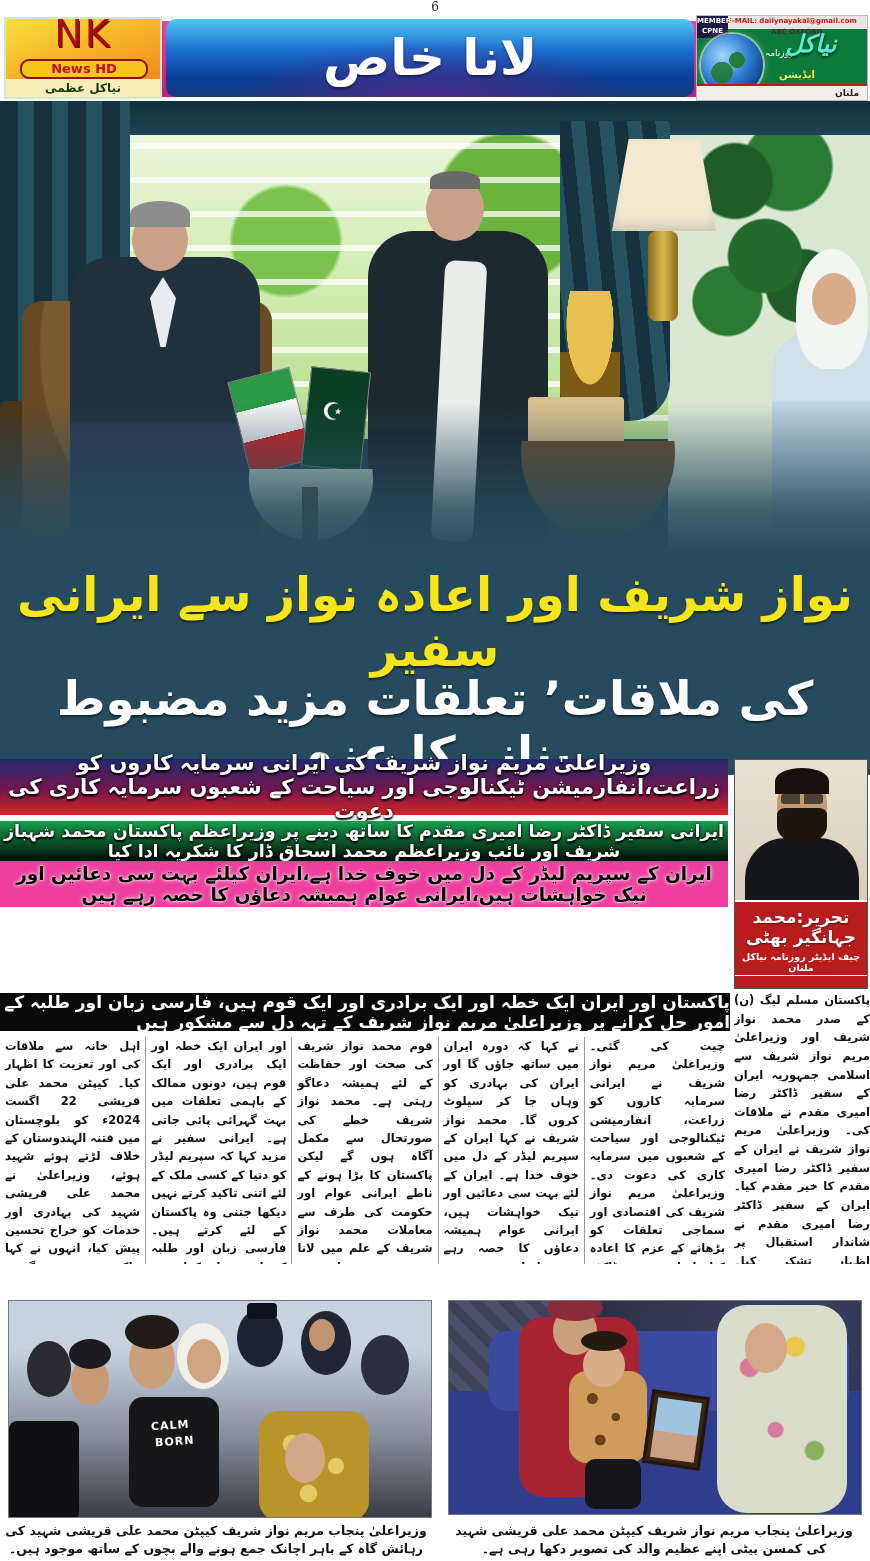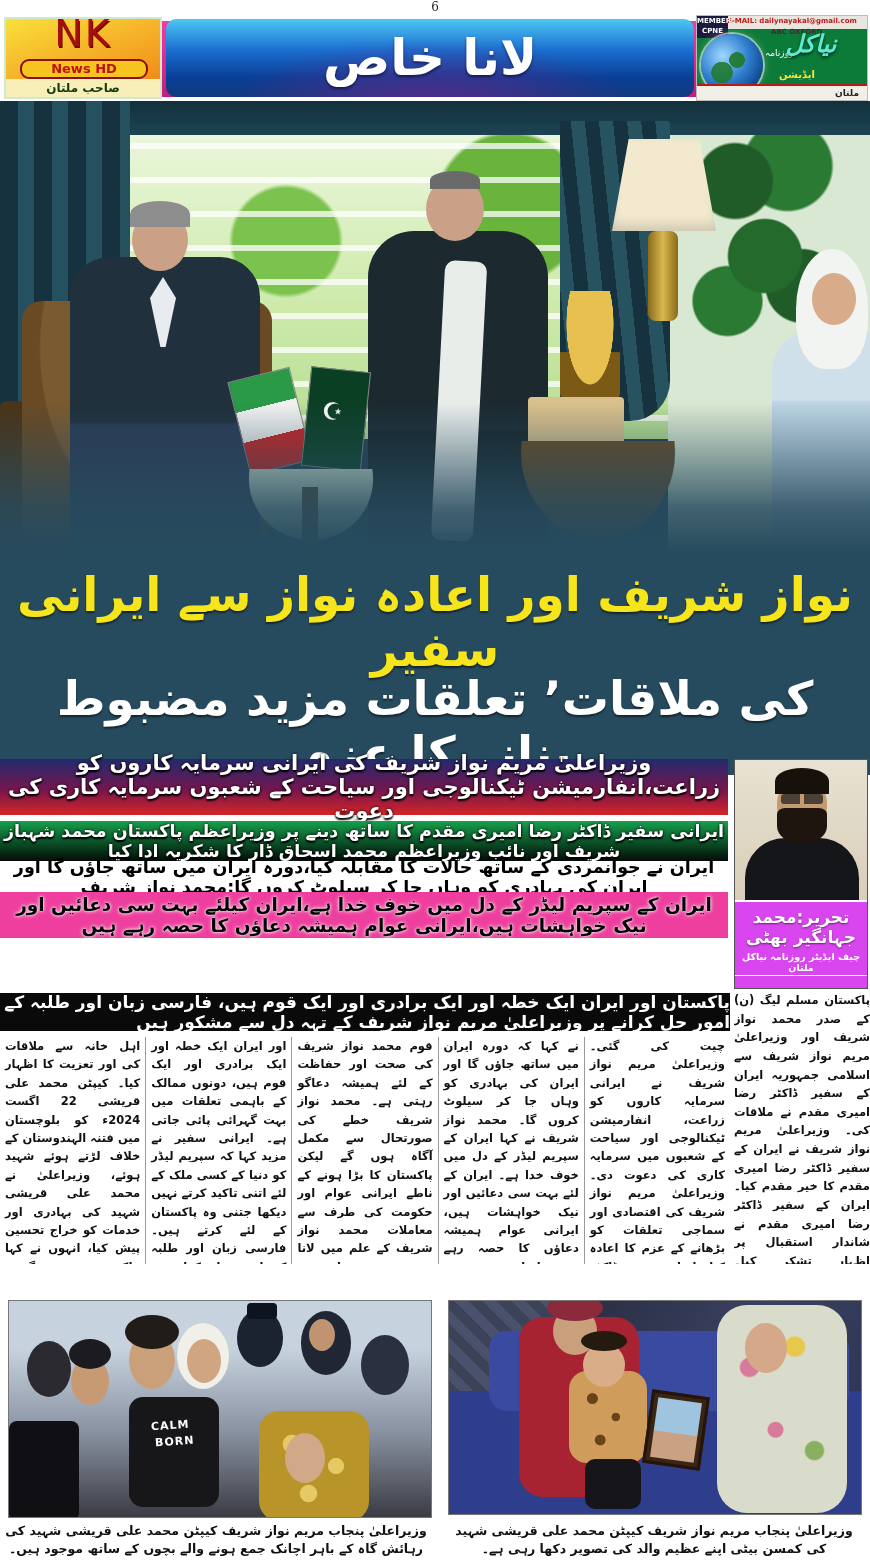--- a/index.html
+++ b/index.html
@@ -136,21 +136,21 @@
 
   .writer { position:absolute; right:2px; top:4px; width:134px; height:230px; border:1px solid #555; background:#fff; }
   .writer-photo { position:absolute; top:0; left:0; width:100%; height:142px;
     background:linear-gradient(180deg,#e8e2d2 0%,#d8cdb8 100%); overflow:hidden; }
   .w-head { position:absolute; left:42px; top:18px; width:50px; height:58px; border-radius:46% 46% 52% 52%; background:#c49a72; }
   .w-hair { position:absolute; left:40px; top:8px; width:54px; height:26px; border-radius:50% 50% 0 0; background:#17110c; }
   .w-beard { position:absolute; left:42px; top:48px; width:50px; height:36px; border-radius:20% 20% 60% 60%; background:#1d150e; }
   .w-glass { position:absolute; left:46px; top:34px; width:42px; height:10px;
     background:linear-gradient(90deg,#222 0 45%, transparent 45% 55%, #222 55% 100%); opacity:.75; border-radius:3px; }
   .w-body { position:absolute; left:10px; top:78px; width:114px; height:70px; border-radius:40px 40px 0 0; background:#14161a; }
-  .writer-red { position:absolute; bottom:0; left:0; width:100%; height:88px; background:#d946ef;
+  .writer-red { position:absolute; bottom:0; left:0; width:100%; height:88px; background:#b91c1c;
     border-top:2px solid #fff; color:#fff; text-align:center; direction:rtl; }
   .writer-red .t1 { font-size:17px; font-weight:bold; margin-top:5px; text-shadow:0 1px 2px rgba(0,0,0,.5); }
   .writer-red .t2 { font-size:9.5px; font-weight:bold; margin-top:4px; border-bottom:1px solid #fff; display:inline-block; padding-bottom:2px; }
   .writer-red .t3 { font-size:19px; font-weight:bold; letter-spacing:1px; margin-top:10px; font-family:Liberation Serif, serif; }
 
   .strap { position:absolute; left:0; top:238px; width:730px; height:38px; background:#0a0a0a;
     display:flex; align-items:center; justify-content:center; direction:rtl;
     color:#fff; font-size:17px; font-weight:bold; }
 
   .col-right { position:absolute; right:0; top:236px; width:136px; height:273px; overflow:hidden;
@@ -184,21 +184,21 @@
 <div class="page">
 
   <div class="abs pageno">6</div>
 
   <div class="abs header">
     <div class="header-pink"></div>
 
     <div class="nk-logo">
       <div class="nk-nk">NK</div>
       <div class="nk-newshd">News HD</div>
-      <div class="nk-urdu">صاحب ملتان</div>
+      <div class="nk-urdu">نیاکل عظمی</div>
     </div>
 
     <div class="blue-banner">
       <div class="title">لانا خاص</div>
     </div>
 
     <div class="paper-logo">
       <div class="paper-top"></div>
       <div class="paper-email">E-MAIL: dailynayakal@gmail.com</div>
       <div class="paper-cpne">MEMBER CPNE</div>
@@ -252,21 +252,20 @@
   <div class="abs headline">
     <div class="l1">نواز شریف اور اعادہ نواز سے ایرانی سفیر</div>
     <div class="l2">کی ملاقات٬ تعلقات مزید مضبوط بنانے کا عزم</div>
   </div>
 
   <div class="abs middle">
 
     <div class="subheads">
       <div class="band band-1">وزیراعلیٰ مریم نواز شریف کی ایرانی سرمایہ کاروں کو زراعت،انفارمیشن ٹیکنالوجی اور سیاحت کے شعبوں سرمایہ کاری کی دعوت</div>
       <div class="band band-3">ایرانی سفیر ڈاکٹر رضا امیری مقدم کا ساتھ دینے پر وزیراعظم پاکستان محمد شہباز شریف اور نائب وزیراعظم محمد اسحاق ڈار کا شکریہ ادا کیا</div>
-      <div class="band band-4">ایران نے جوانمردی کے ساتھ حالات کا مقابلہ کیا،دورہ ایران میں ساتھ جاؤں گا اور ایران کی بہادری کو وہاں جا کر سیلوٹ کروں گا:محمد نواز شریف</div>
       <div class="band band-5">ایران کے سپریم لیڈر کے دل میں خوف خدا ہے،ایران کیلئے بہت سی دعائیں اور نیک خواہشات ہیں،ایرانی عوام ہمیشہ دعاؤں کا حصہ رہے ہیں</div>
     </div>
 
     <div class="writer">
       <div class="writer-photo">
         <div class="w-body"></div>
         <div class="w-head"></div>
         <div class="w-hair"></div>
         <div class="w-beard"></div>
         <div class="w-glass"></div>

